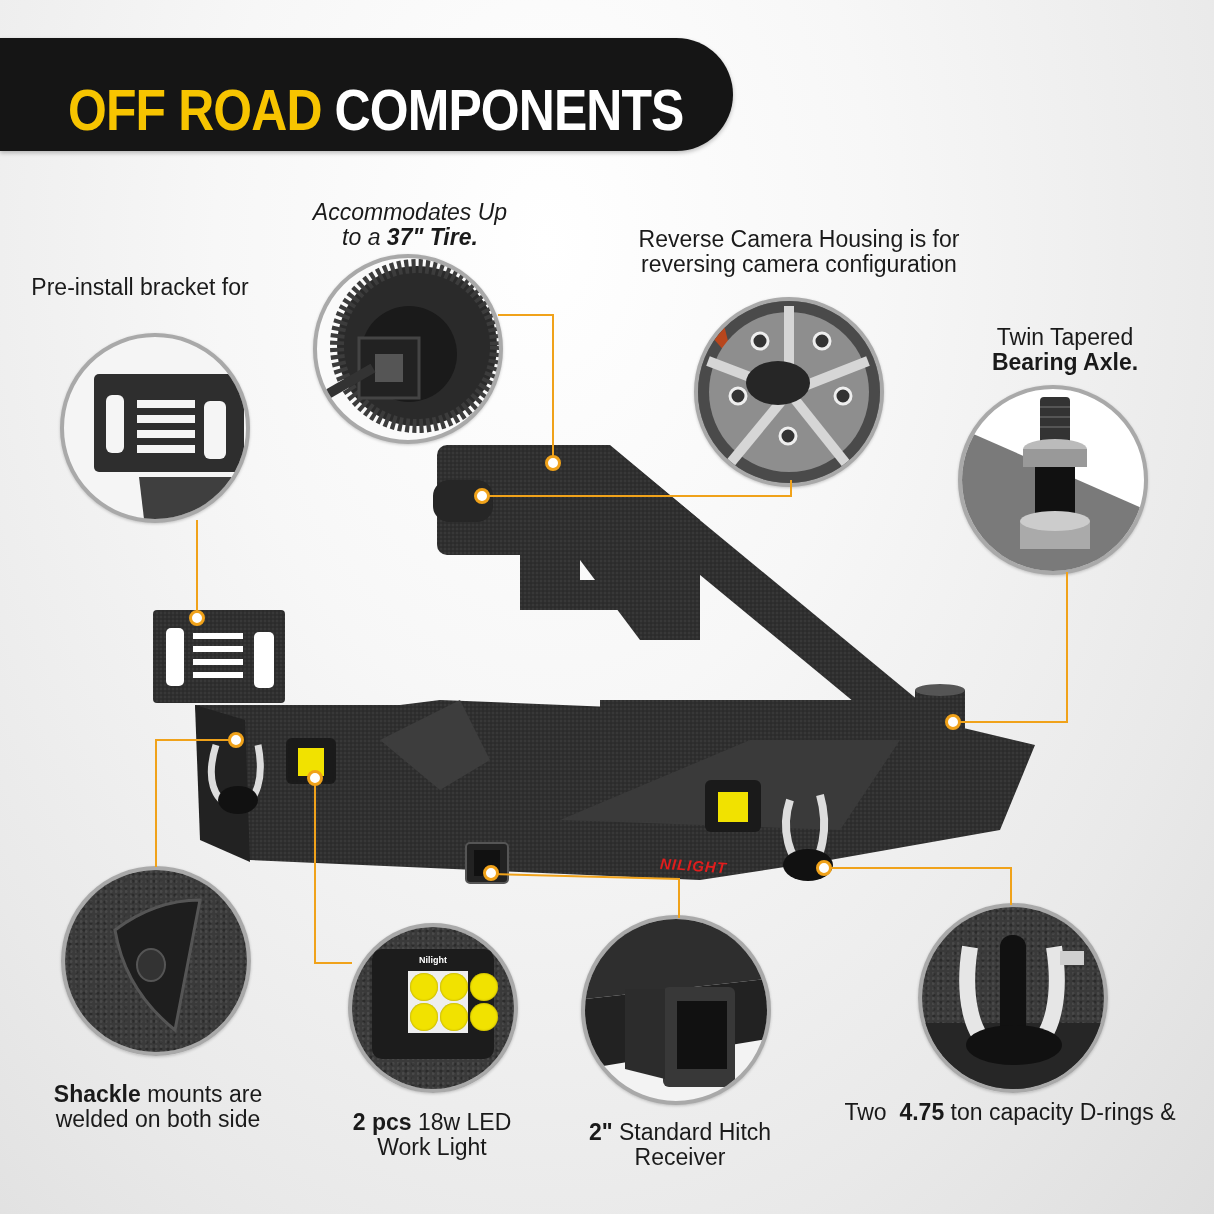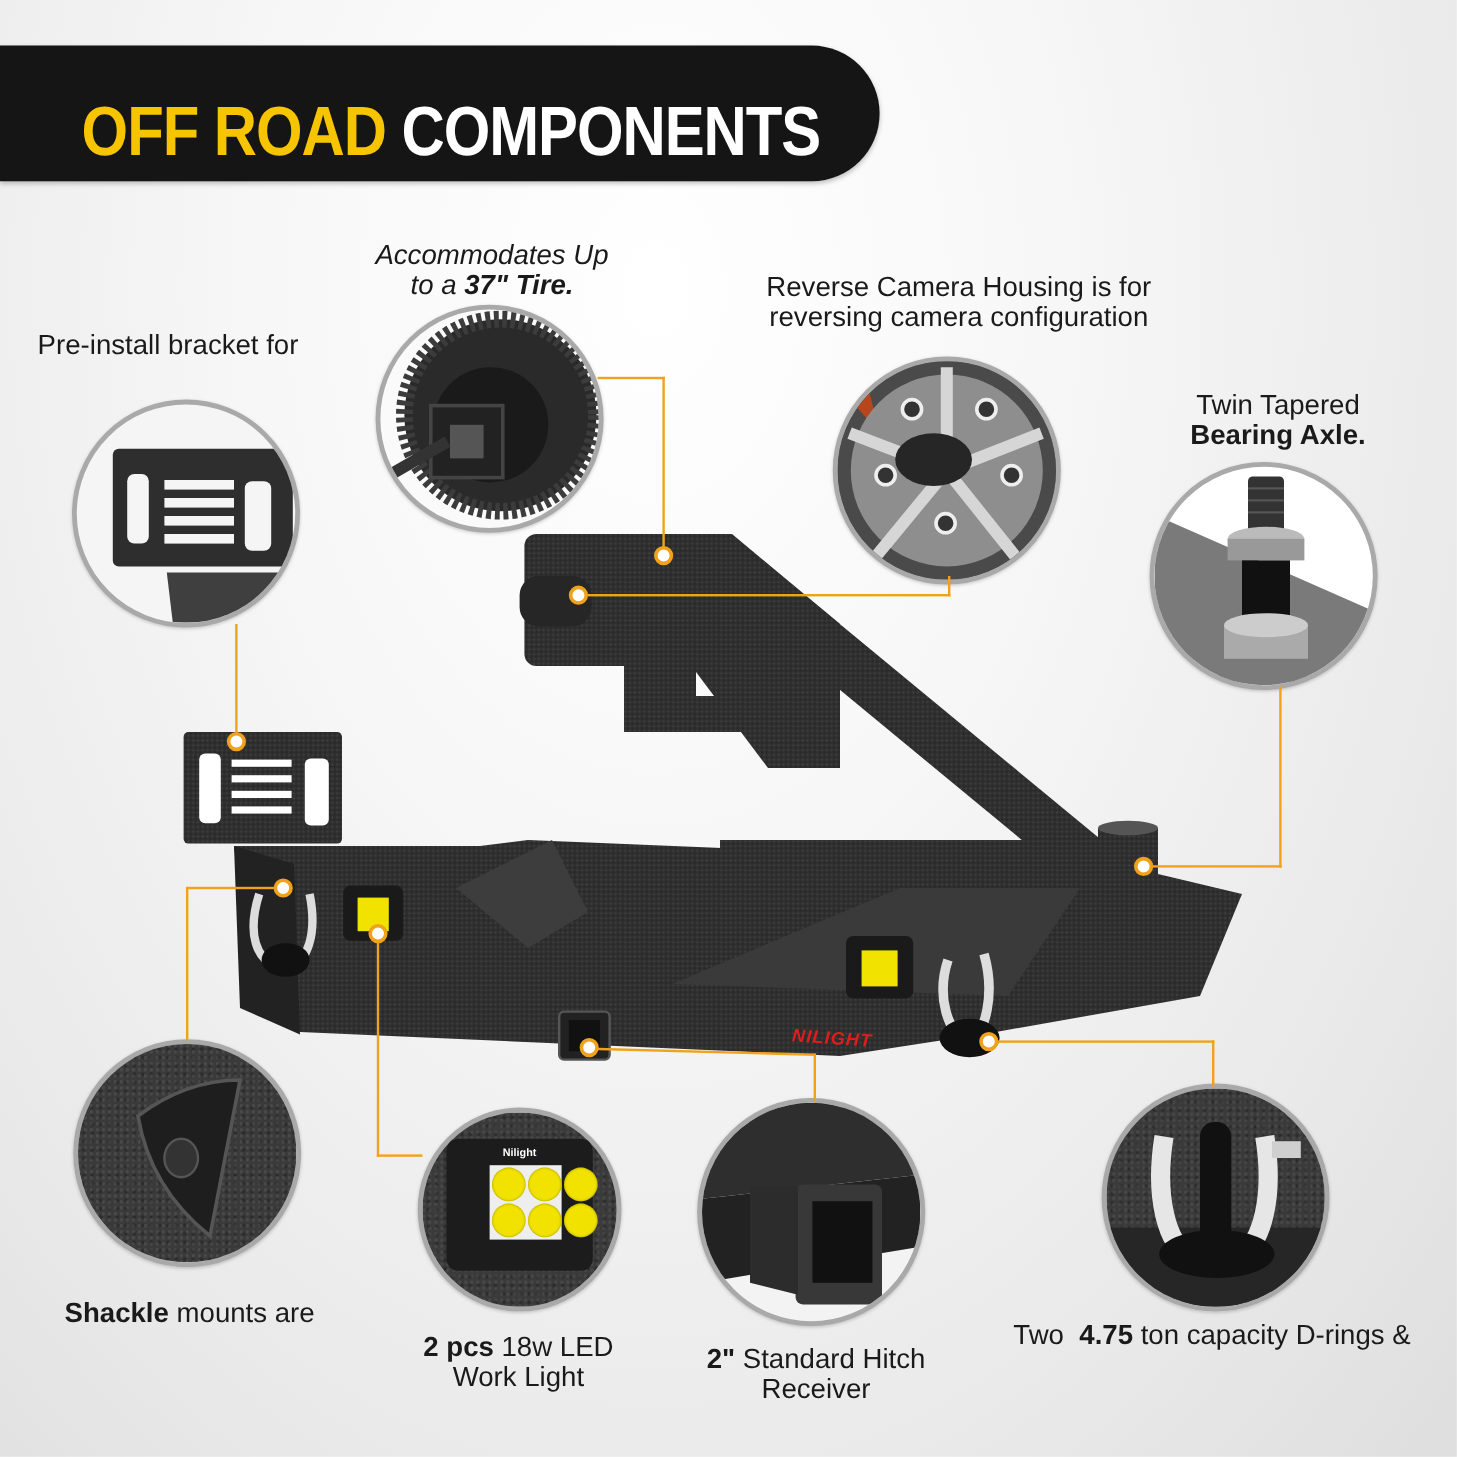--- a/index.html
+++ b/index.html
@@ -83,20 +83,21 @@
   <div>reversing camera configuration</div>
 </div>
 
 <div class="caption" style="left:970px; top:325px; width:190px;text-align:center;">
   <div>Twin Tapered</div>
   <div><b>Bearing Axle.</b></div>
 </div>
 
 <div class="caption" style="left:28px; top:1067px; width:260px;margin-top:15px;">
   <div><b>Shackle</b><span> mounts are</span></div>
+  <div>welded on both side</div>
 </div>
 
 <div class="caption" style="left:322px; top:1110px; width:220px;">
   <div><b>2 pcs</b><span> 18w LED</span></div>
   <div>Work Light</div>
 </div>
 
 <div class="caption" style="left:570px; top:1120px; width:220px;">
   <div><b>2"</b><span> Standard Hitch</span></div>
   <div>Receiver</div>

